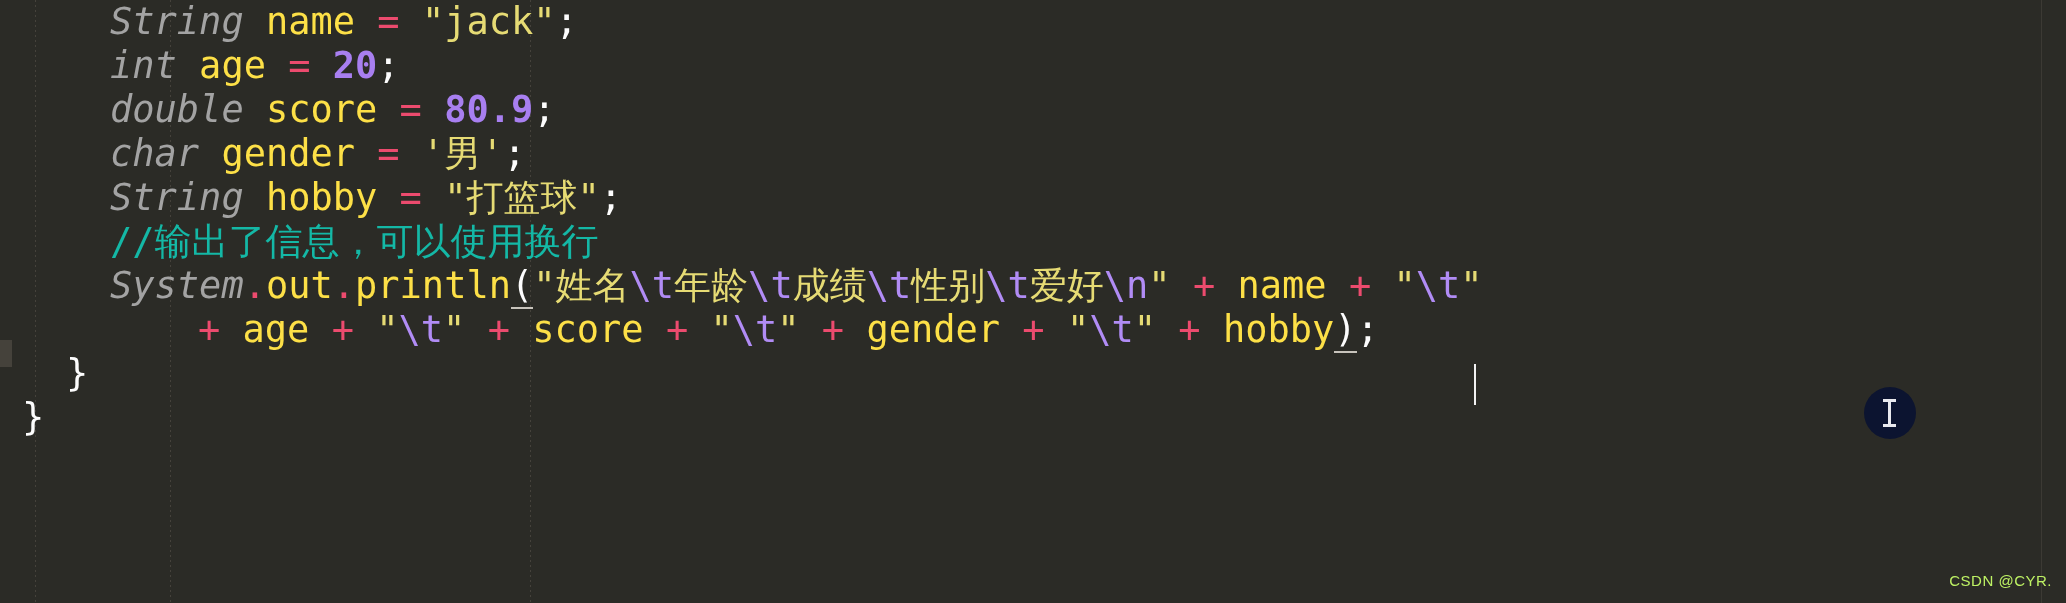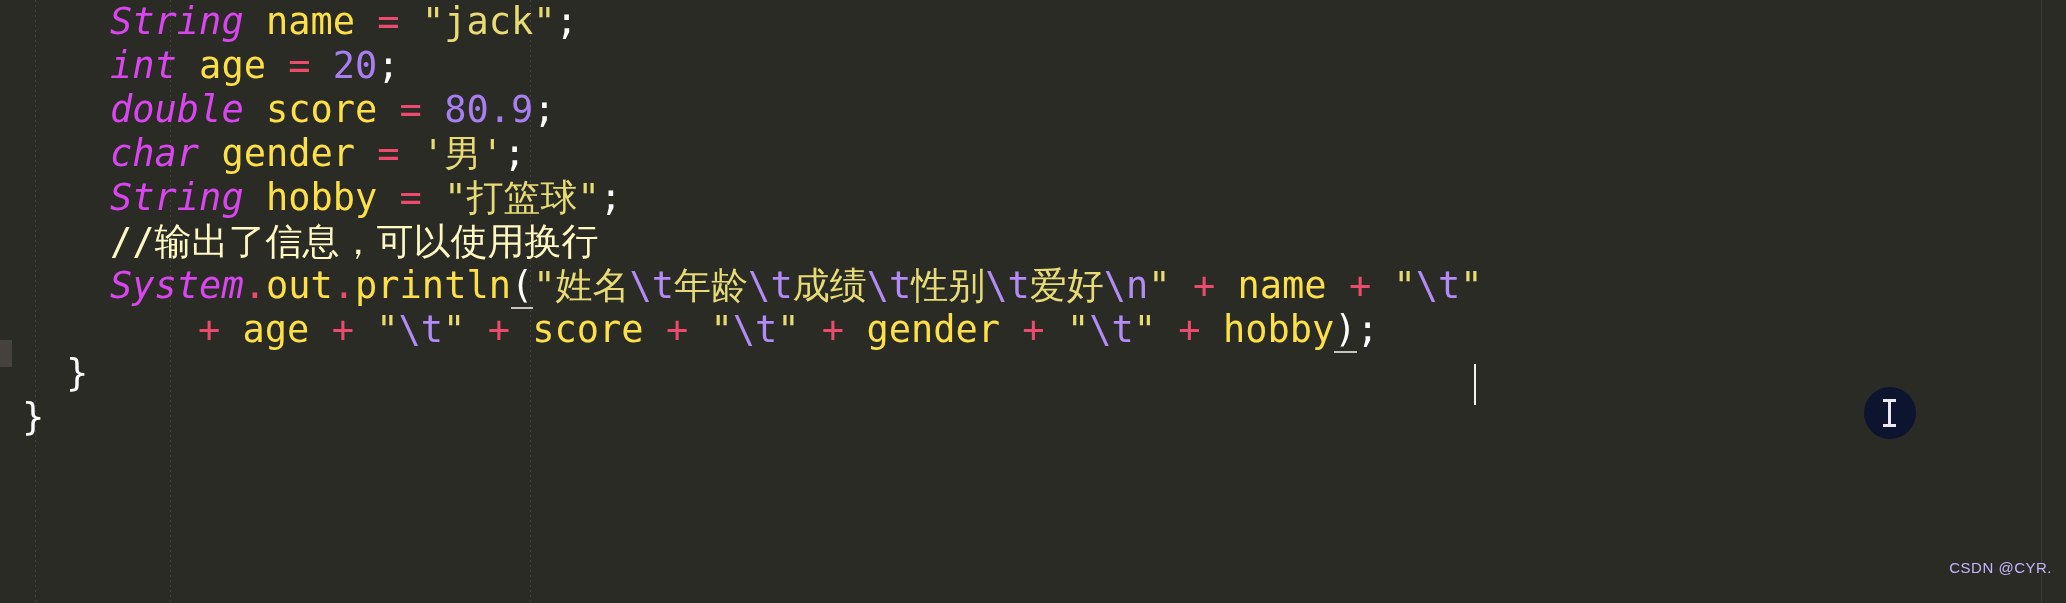--- a/index.html
+++ b/index.html
@@ -66,27 +66,27 @@
   }
   .line {
     position: relative;
     height: 44px;
     line-height: 44px;
     padding-left: 22px;
     white-space: pre;
   }
 
   
-  .t-type      { color: #d946ef; font-style: italic; }
+  .t-type      { color: #a3a3a3; font-style: italic; }
   .t-plain     { color: #fde047; }
   .t-op        { color: #ec4b6e; }
-  .t-num       { color: #a87ff0; }
+  .t-num       { color: #a87ff0; font-weight: bold; }
   .t-str       { color: #e6db74; }
   .t-esc       { color: #b18cf5; }
-  .t-comment   { color: #fef9c3; }
+  .t-comment   { color: #14b8a6; }
   .t-punct     { color: #fdfdfd; }
   .t-dot       { color: #ec4b6e; }
   .t-bracket   { color: #fdfdfd; border-bottom: 2px solid #c8c4bc; }
 
   
   #caret {
     position: absolute;
     left: 1474px;
     top: 364px;
     width: 2px;
@@ -118,22 +118,22 @@
     width: 13px; height: 3px;
     background: #e9e9ee;
   }
   #mouse-cursor .ibeam::before { top: 0; }
   #mouse-cursor .ibeam::after  { bottom: 0; }
 
   
   #watermark {
     position: absolute;
     right: 14px;
-    bottom: 13px;
-    color: #c4b5fd;
+    bottom: 0;
+    color: #bef264;
     font-family: "Liberation Sans", sans-serif;
     font-size: 15px;
     letter-spacing: .5px;
   }
 </style>
 </head>
 <body>
 
 <div id="editor">
 

